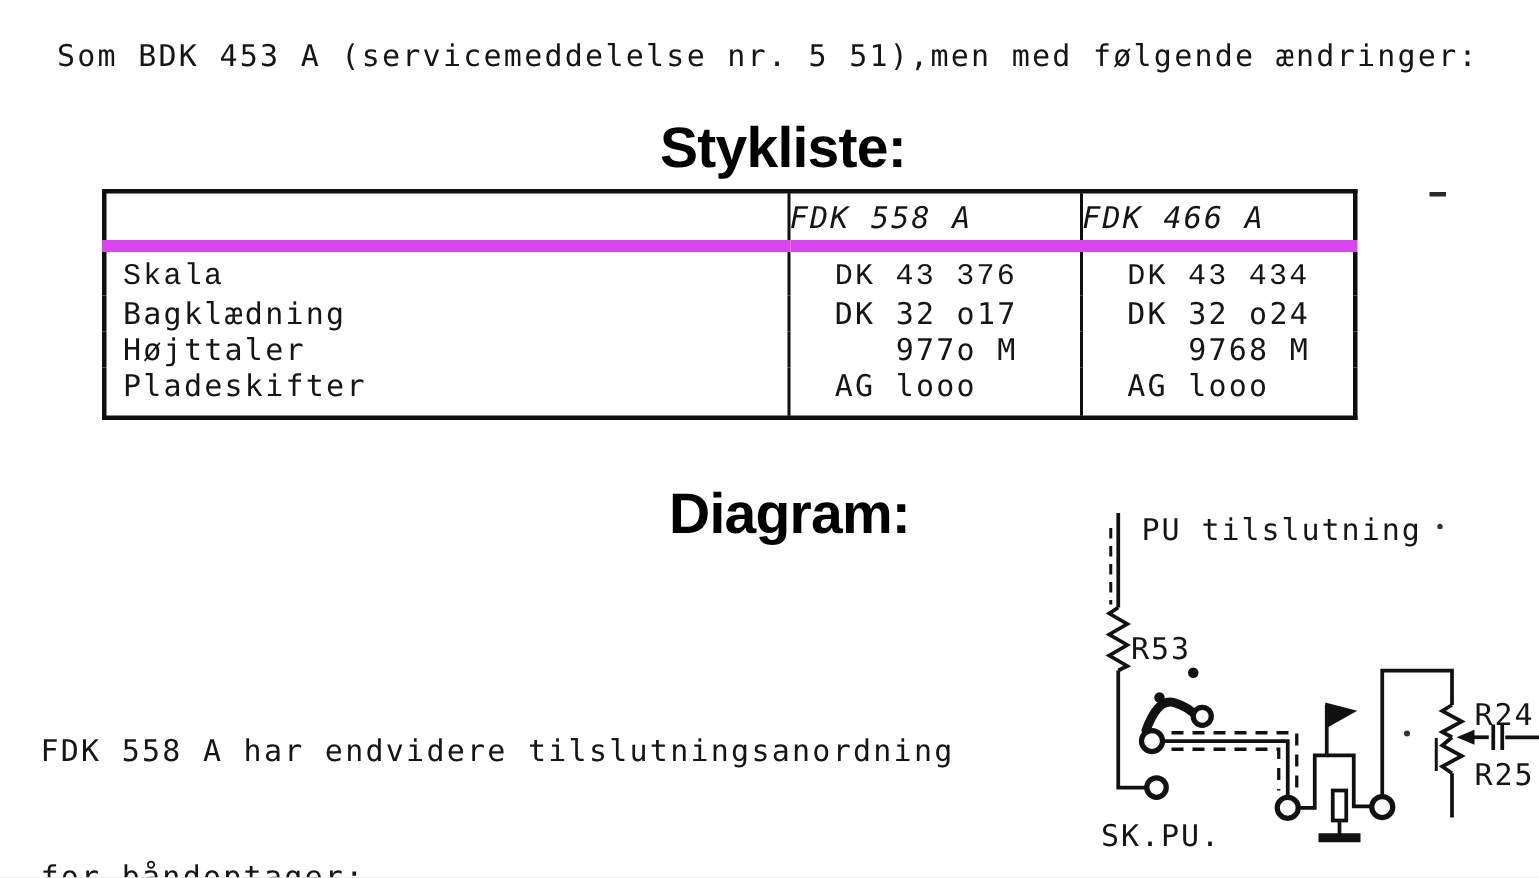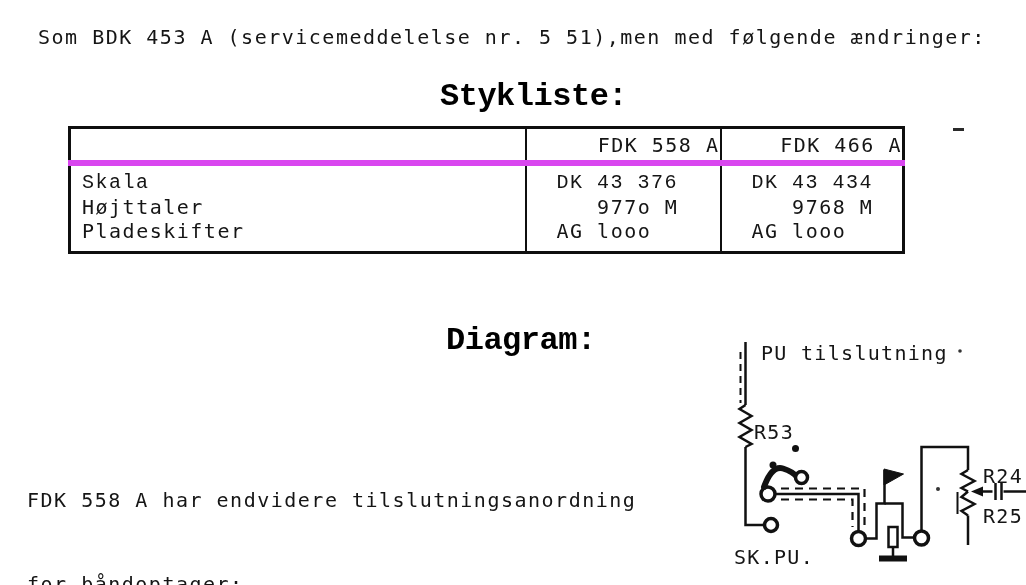--- a/index.html
+++ b/index.html
@@ -4,38 +4,38 @@
 <style>
   html,body { margin:0; padding:0; background:#e8e8e8; }
   .page {
     position:relative; width:1026px; height:585px; background:#ffffff;
     font-family:"DejaVu Sans Mono","Liberation Mono",monospace;
     color:#151515; overflow:hidden;
   }
   .mono { font-size:20px; letter-spacing:1.5px; white-space:pre; }
   .intro { position:absolute; left:38px; top:25px; }
   .heading {
-    position:absolute; font-family:Liberation Mono, monospace;
-    font-weight:bold; font-size:32px; letter-spacing:-0.5px; color:#000;
+    position:absolute; font-family:Liberation Sans, sans-serif;
+    font-weight:bold; font-size:38px; letter-spacing:-0.5px; color:#000;
   }
   .h-stykliste { left:440px; top:78px; }
   .h-diagram  { left:446px; top:322px; }
   table.parts {
     position:absolute; left:68px; top:126px; width:837px;
     border-collapse:collapse; table-layout:fixed;
     border:3px solid #0f0f0f;
   }
   table.parts th, table.parts td {
     font-weight:normal; font-size:20px; letter-spacing:1.5px;
     white-space:pre; padding:0; color:#151515;
   }
   table.parts col.c1 { width:456px; }
   table.parts col.c2 { width:195px; }
   table.parts col.c3 { width:183px; }
-  table.parts thead th { height:31px; border-bottom:6px solid #d946ef; text-align:right; vertical-align:middle; }
+  table.parts thead th { height:31px; border-bottom:8px solid #d946ef; text-align:left; vertical-align:middle;font-style:italic; }
   table.parts th.sep, table.parts td.sep { border-left:2.5px solid #0f0f0f; }
   table.parts tbody td { line-height:24px; }
   table.parts tbody td.lab { padding-left:11px; }
   table.parts tbody td.val { padding-left:30px; }
   table.parts tbody tr.first td { padding-top:5px;font-family:Liberation Mono, monospace; }
   table.parts tbody tr.last  td { padding-bottom:8px; }
   .note { position:absolute; left:27px; top:430px; line-height:28px; }
   .stray-dash { position:absolute; left:953px; top:128px; width:11px; height:2.5px; background:#2a2a2a; }
   svg.schematic { position:absolute; left:700px; top:335px; }
   svg.schematic text {
@@ -63,20 +63,25 @@
         <th></th>
         <th class="sep">FDK 558 A</th>
         <th class="sep">FDK 466 A</th>
       </tr>
     </thead>
     <tbody>
       <tr class="first">
         <td class="lab">Skala</td>
         <td class="val sep">DK 43 376</td>
         <td class="val sep">DK 43 434</td>
+      </tr>
+      <tr>
+        <td class="lab">Bagklædning</td>
+        <td class="val sep">DK 32 o17</td>
+        <td class="val sep">DK 32 o24</td>
       </tr>
       <tr>
         <td class="lab">Højttaler</td>
         <td class="val sep">   977o M</td>
         <td class="val sep">   9768 M</td>
       </tr>
       <tr class="last">
         <td class="lab">Pladeskifter</td>
         <td class="val sep">AG looo</td>
         <td class="val sep">AG looo</td>

